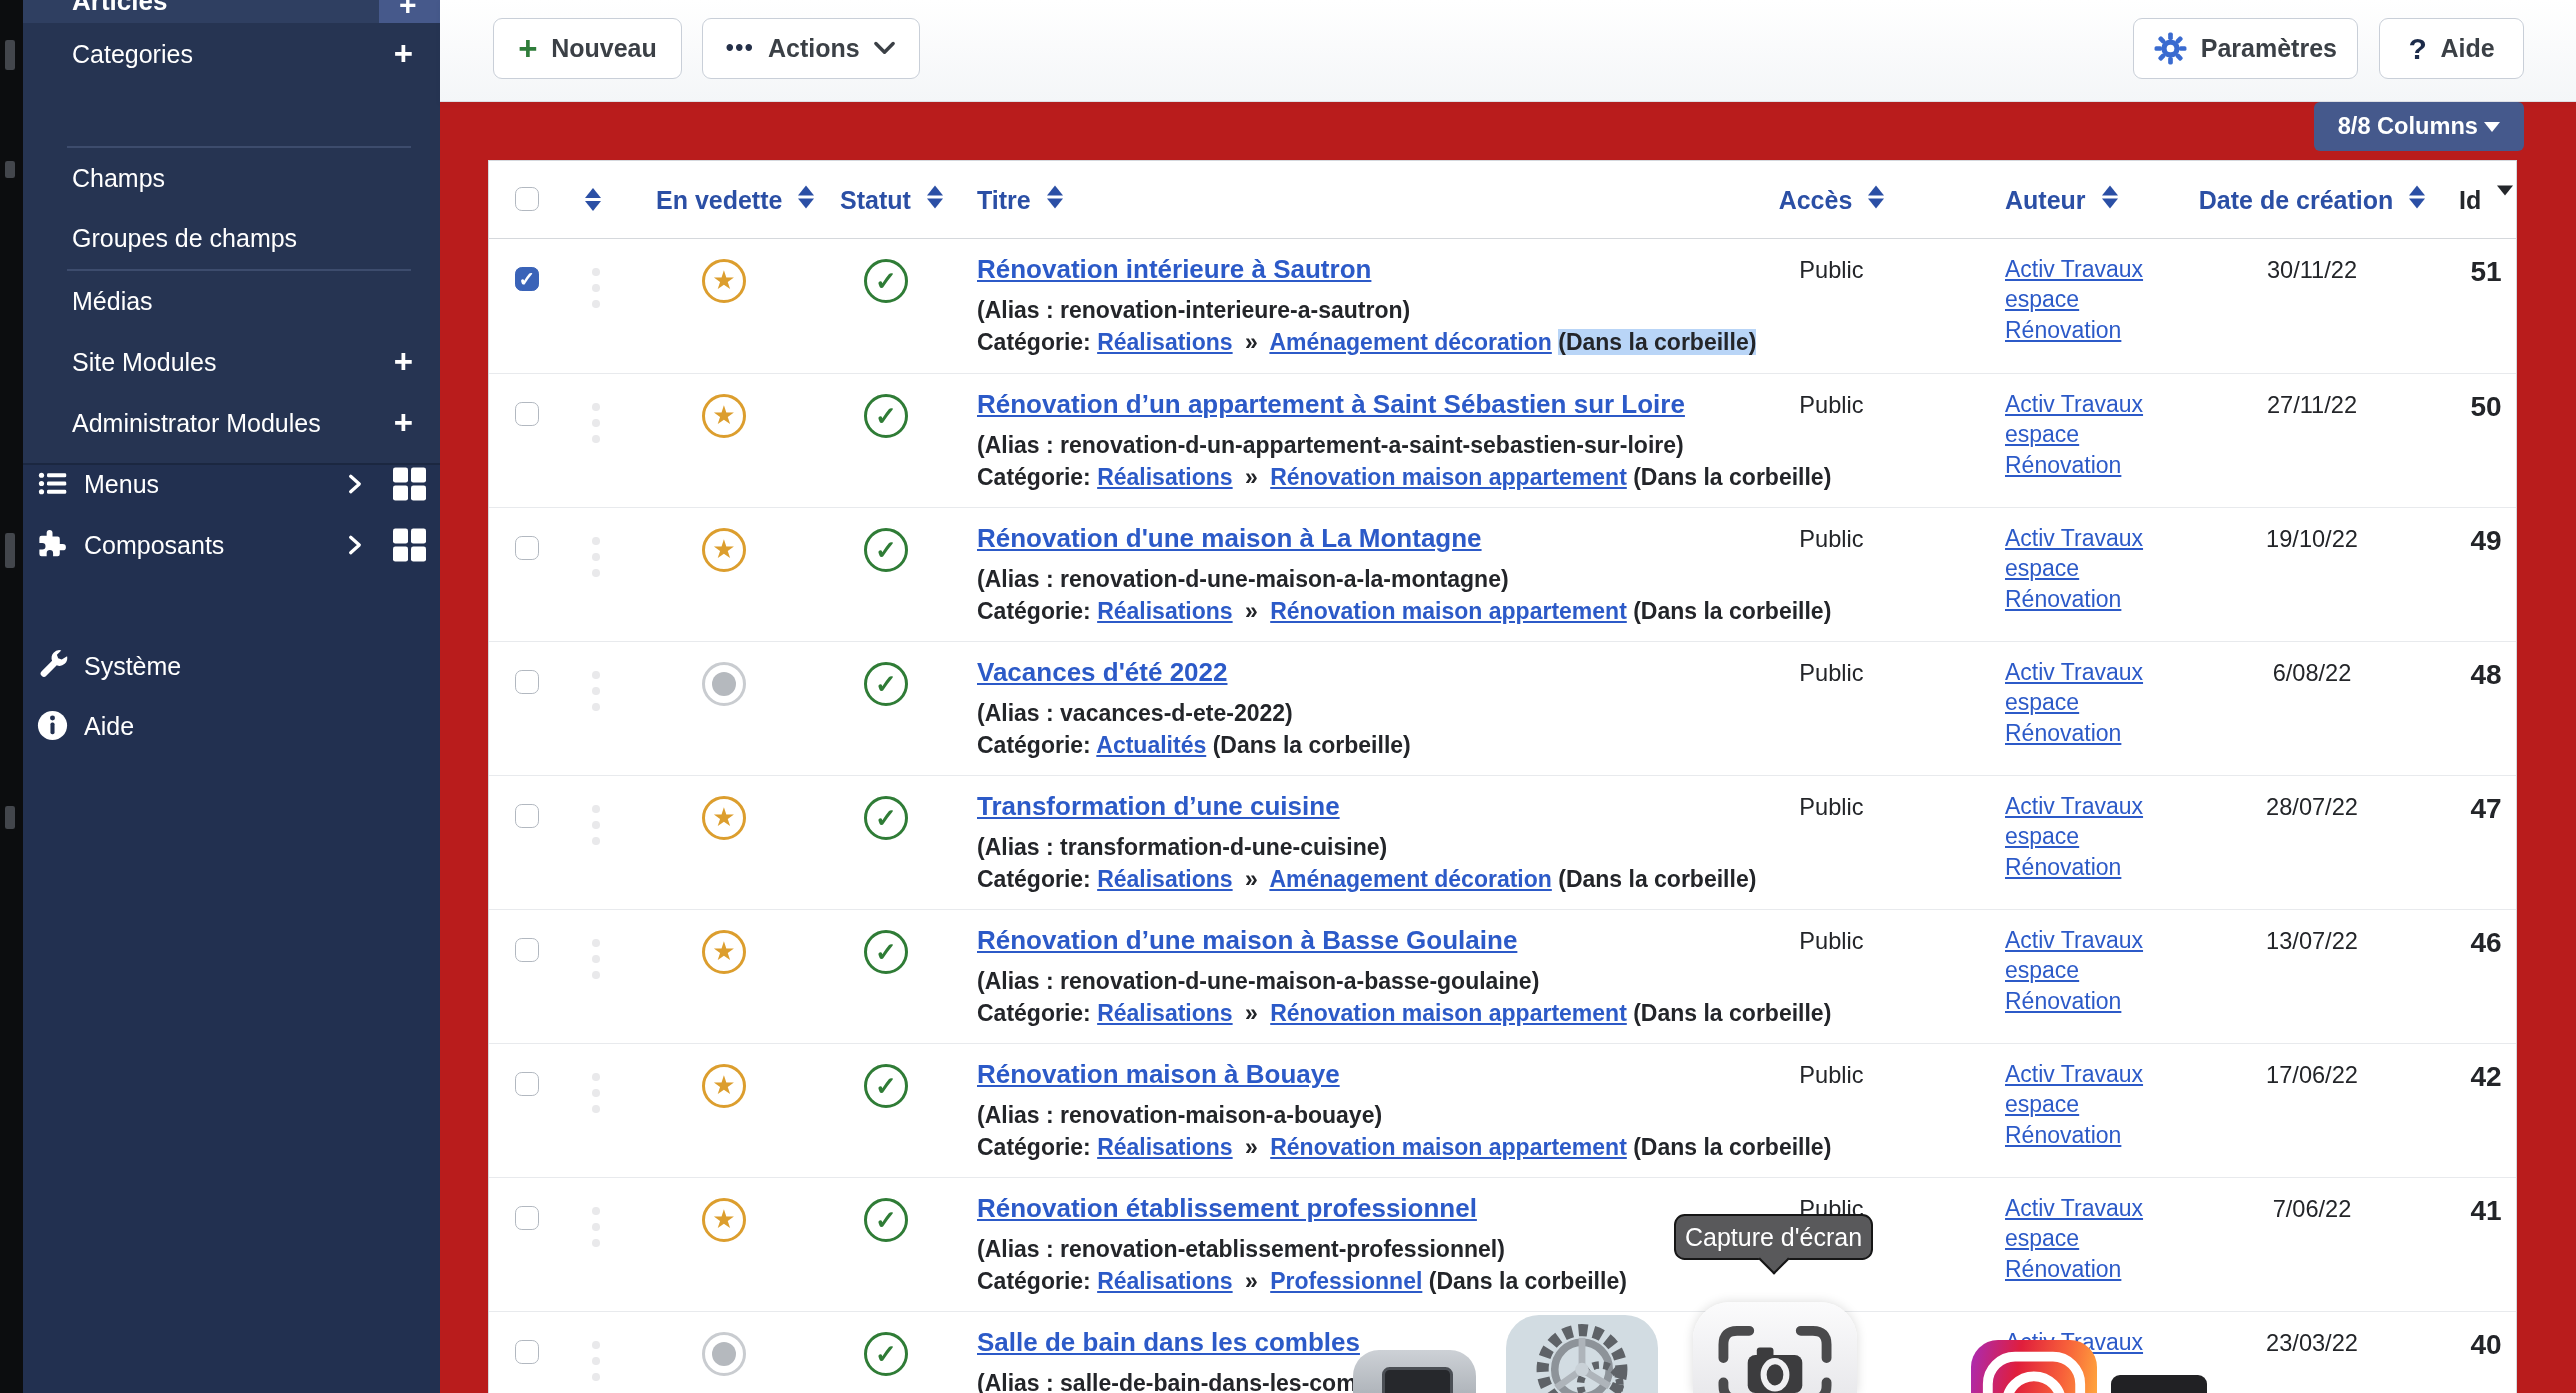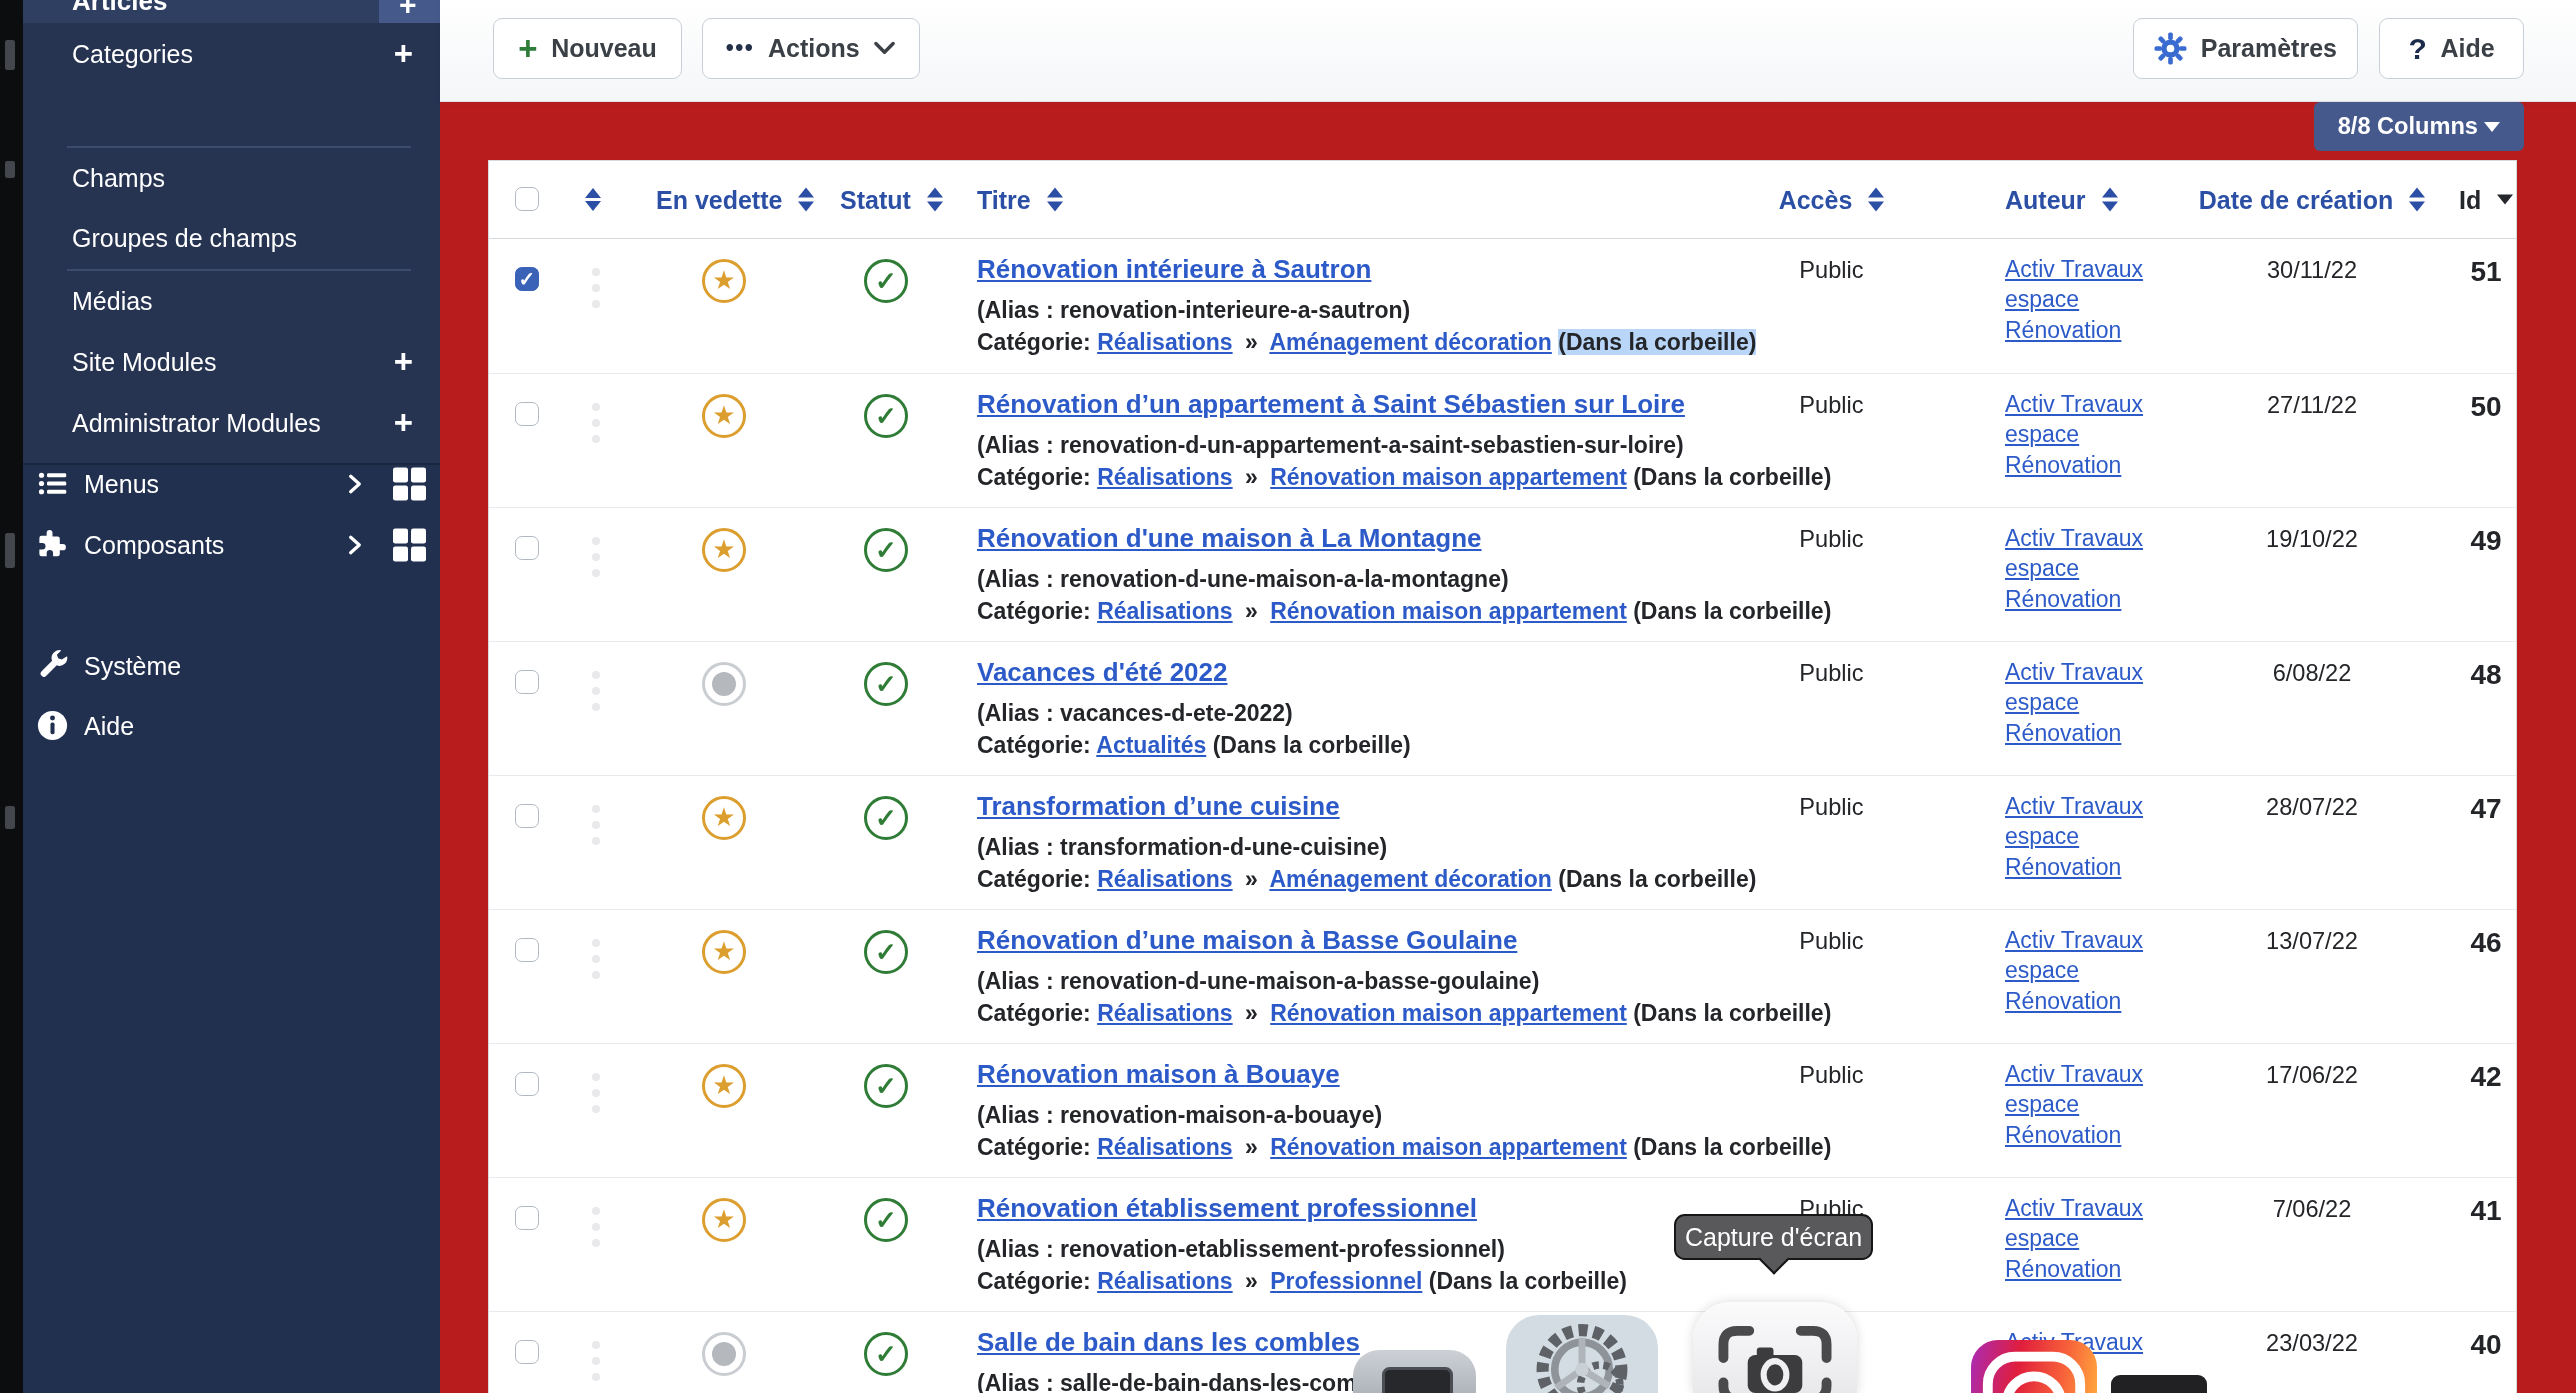--- a/index.html
+++ b/index.html
@@ -42,21 +42,21 @@
   .tbtn .q{color:#1c2b4a;font-size:30px;font-weight:800;}
 
   #columns-btn{position:absolute;right:52px;top:102px;height:49px;background:#45598c;border-radius:6px;
     color:#fff;font-size:23.6px;font-weight:700;display:flex;align-items:center;gap:6px;padding:0 24px;cursor:pointer;}
   #columns-btn .caret{width:0;height:0;border-left:8.4px solid transparent;border-right:8.4px solid transparent;border-top:10px solid #fff;}
 
   
   #table{position:absolute;left:488px;top:160px;width:2029px;height:1234px;background:#fff;
     border:1.5px solid #d6d9de;border-bottom:none;box-sizing:border-box;overflow:hidden;}
   #thead{position:relative;height:77px;border-bottom:1.5px solid #d5d8dc;}
-  .hlbl{position:absolute;top:50%;transform:translateY(-50%);font-size:25px;font-weight:700;color:#2b4fa5;white-space:nowrap;display:flex;align-items:center;gap:16px;}
+  .hlbl{position:absolute;top:50%;transform:translateY(-50%);font-size:25px;font-weight:700;color:#2b4fa5;white-space:nowrap;display:flex;align-items:flex-start;gap:16px;}
   .sort{display:inline-flex;flex-direction:column;gap:3.8px;}
   .sort i{width:0;height:0;border-left:8.4px solid transparent;border-right:8.4px solid transparent;}
   .sort .up{border-bottom:10px solid #2b4fa5;}
   .sort .dn{border-top:10px solid #2b4fa5;}
   .hlbl.dark{color:#24272b;}
   .hlbl.dark .dn{border-top-color:#24272b;}
 
   .row{position:relative;height:134px;border-top:1.5px solid #e8eaed;box-sizing:border-box;}
   .row:first-child{border-top:none;}
   .cb{position:absolute;left:26px;top:28px;width:24px;height:24px;border:1.5px solid #b2b8c0;border-radius:6.8px;background:#fff;box-sizing:border-box;cursor:pointer;}

